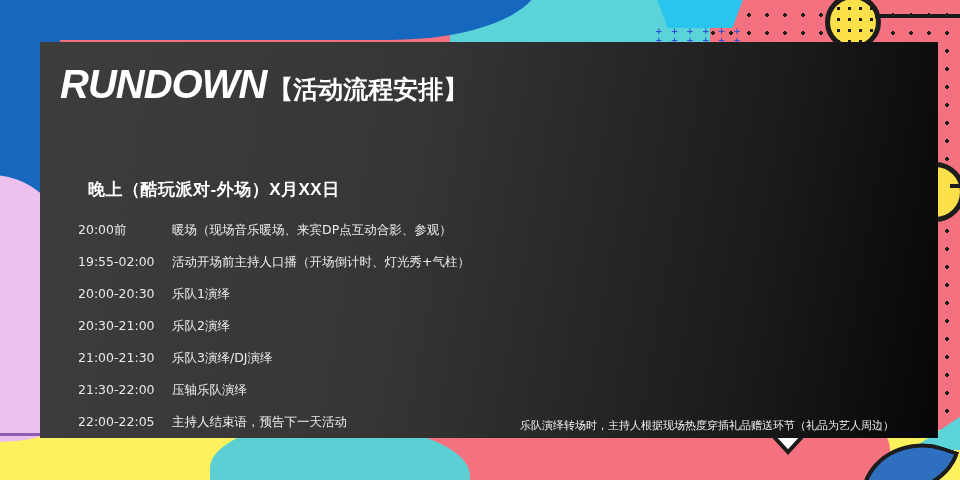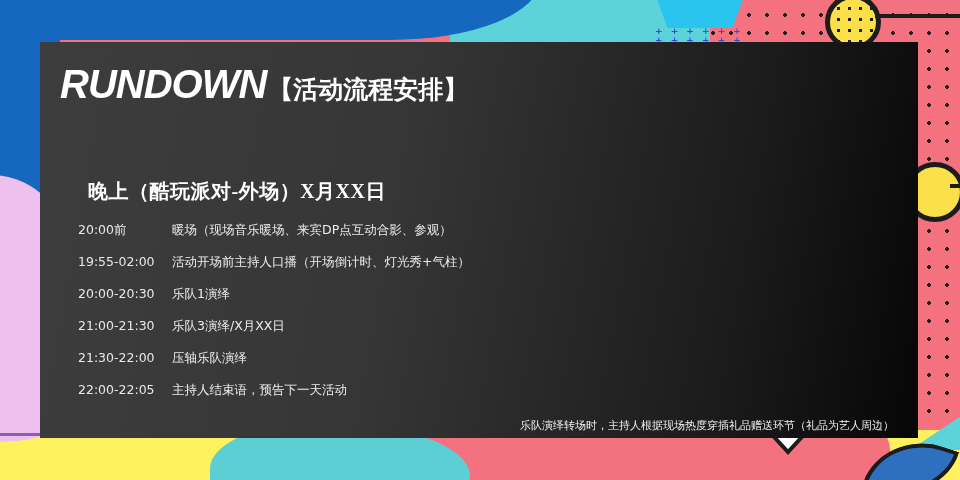--- a/index.html
+++ b/index.html
@@ -135,20 +135,21 @@
   .purple-edge-left {
     left: 0; bottom: 44px; width: 120px; height: 3px; background: #8a5fb0;
   }
 
   
   .panel {
     position: absolute;
     left: 40px; top: 42px;
     width: 878px; height: 396px;
     background: linear-gradient(100deg, #3d3d3d 0%, #363636 40%, #1b1b1b 78%, #060606 100%);
+    padding-left: 20px;
   }
 
   .title-row {
     position: absolute;
     left: 20px; top: 20px;
     display: flex;
     align-items: baseline;
     white-space: nowrap;
   }
   .title-main {
@@ -164,23 +165,23 @@
     font-size: 25px;
     font-weight: bold;
     font-family: Liberation Serif, serif;
     margin-left: 2px;
   }
 
   .section-label {
     position: absolute;
     left: 48px; top: 136px;
     color: #ffffff;
-    font-size: 20px;
-    font-weight: bold;
-    font-family: Liberation Serif, serif;
+    font-size: 17px;
+    font-weight: bold;
+    font-family: Liberation Sans, sans-serif;
     letter-spacing: 0.5px;
   }
 
   .rows {
     position: absolute;
     left: 38px; top: 180px;
     width: 820px;
   }
   .row {
     display: flex;
@@ -265,22 +266,26 @@
       </div>
       <div class="row">
         <span class="time">19:55-02:00</span>
         <span class="desc">活动开场前主持人口播（开场倒计时、灯光秀+气柱）</span>
       </div>
       <div class="row">
         <span class="time">20:00-20:30</span>
         <span class="desc">乐队1演绎</span>
       </div>
       <div class="row">
+        <span class="time">20:30-21:00</span>
+        <span class="desc">乐队2演绎</span>
+      </div>
+      <div class="row">
         <span class="time">21:00-21:30</span>
-        <span class="desc">乐队3演绎/X月XX日</span>
+        <span class="desc">乐队3演绎/DJ演绎</span>
       </div>
       <div class="row">
         <span class="time">21:30-22:00</span>
         <span class="desc">压轴乐队演绎</span>
       </div>
       <div class="row">
         <span class="time">22:00-22:05</span>
         <span class="desc">主持人结束语，预告下一天活动</span>
       </div>
     </div>

